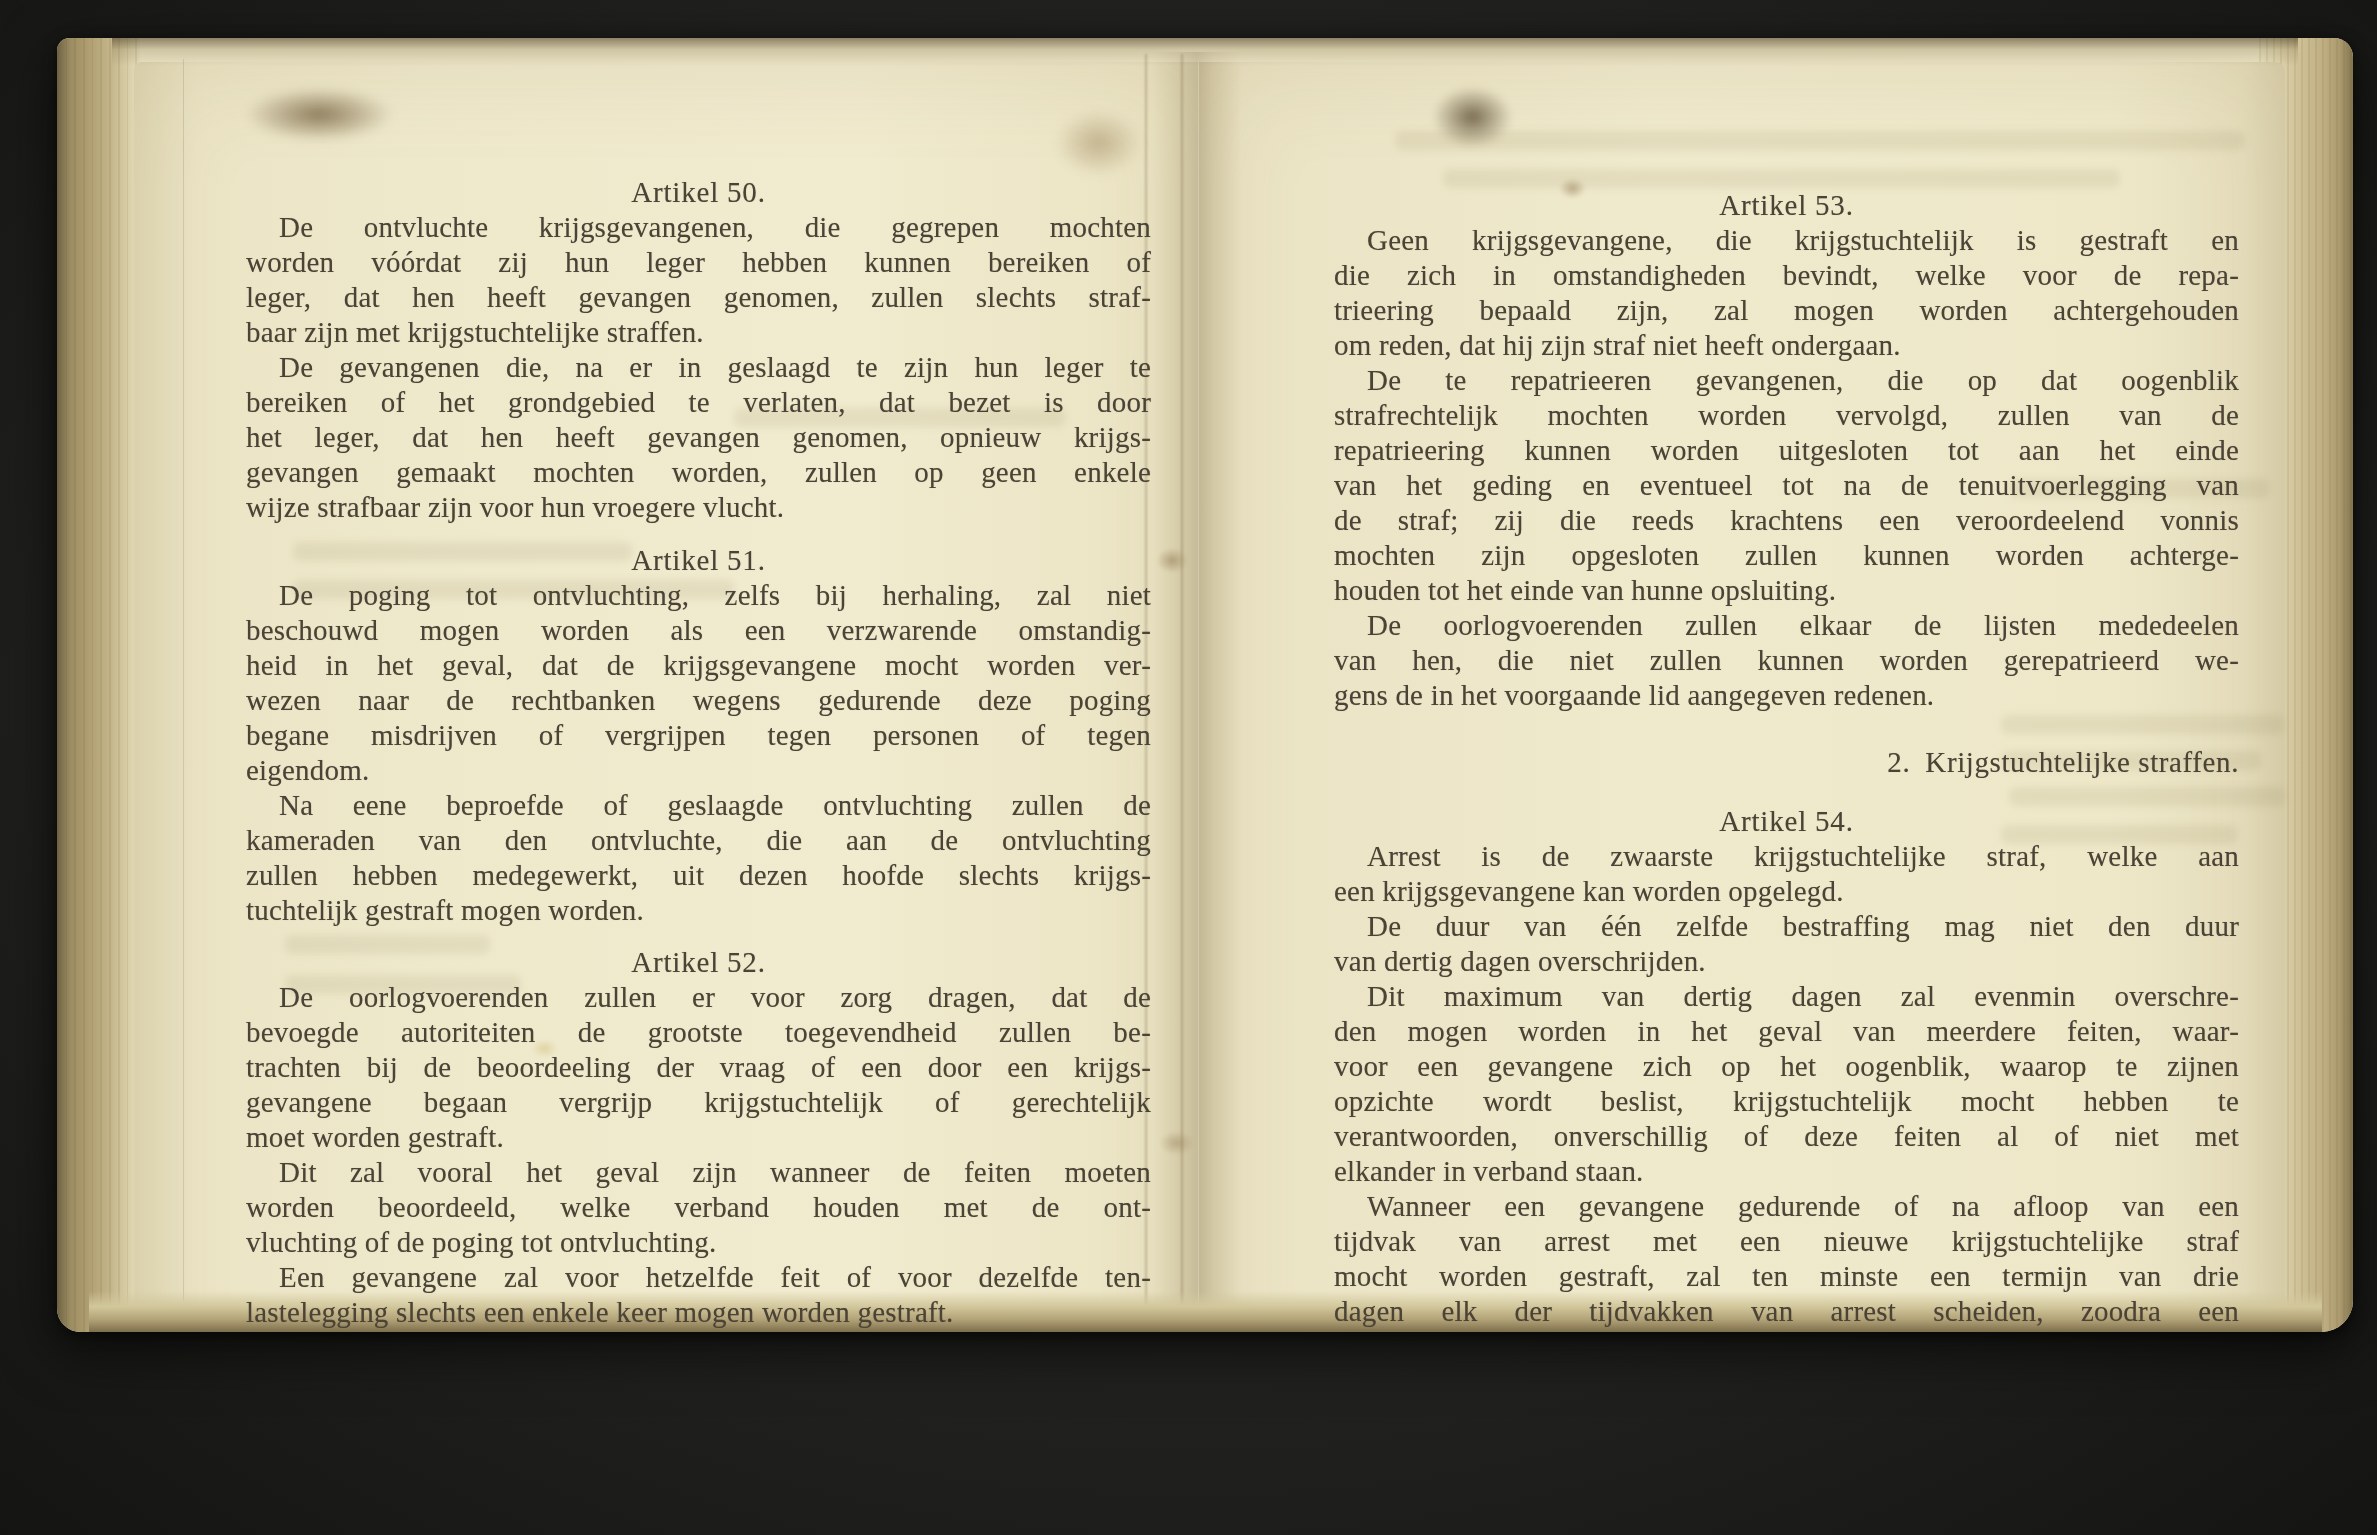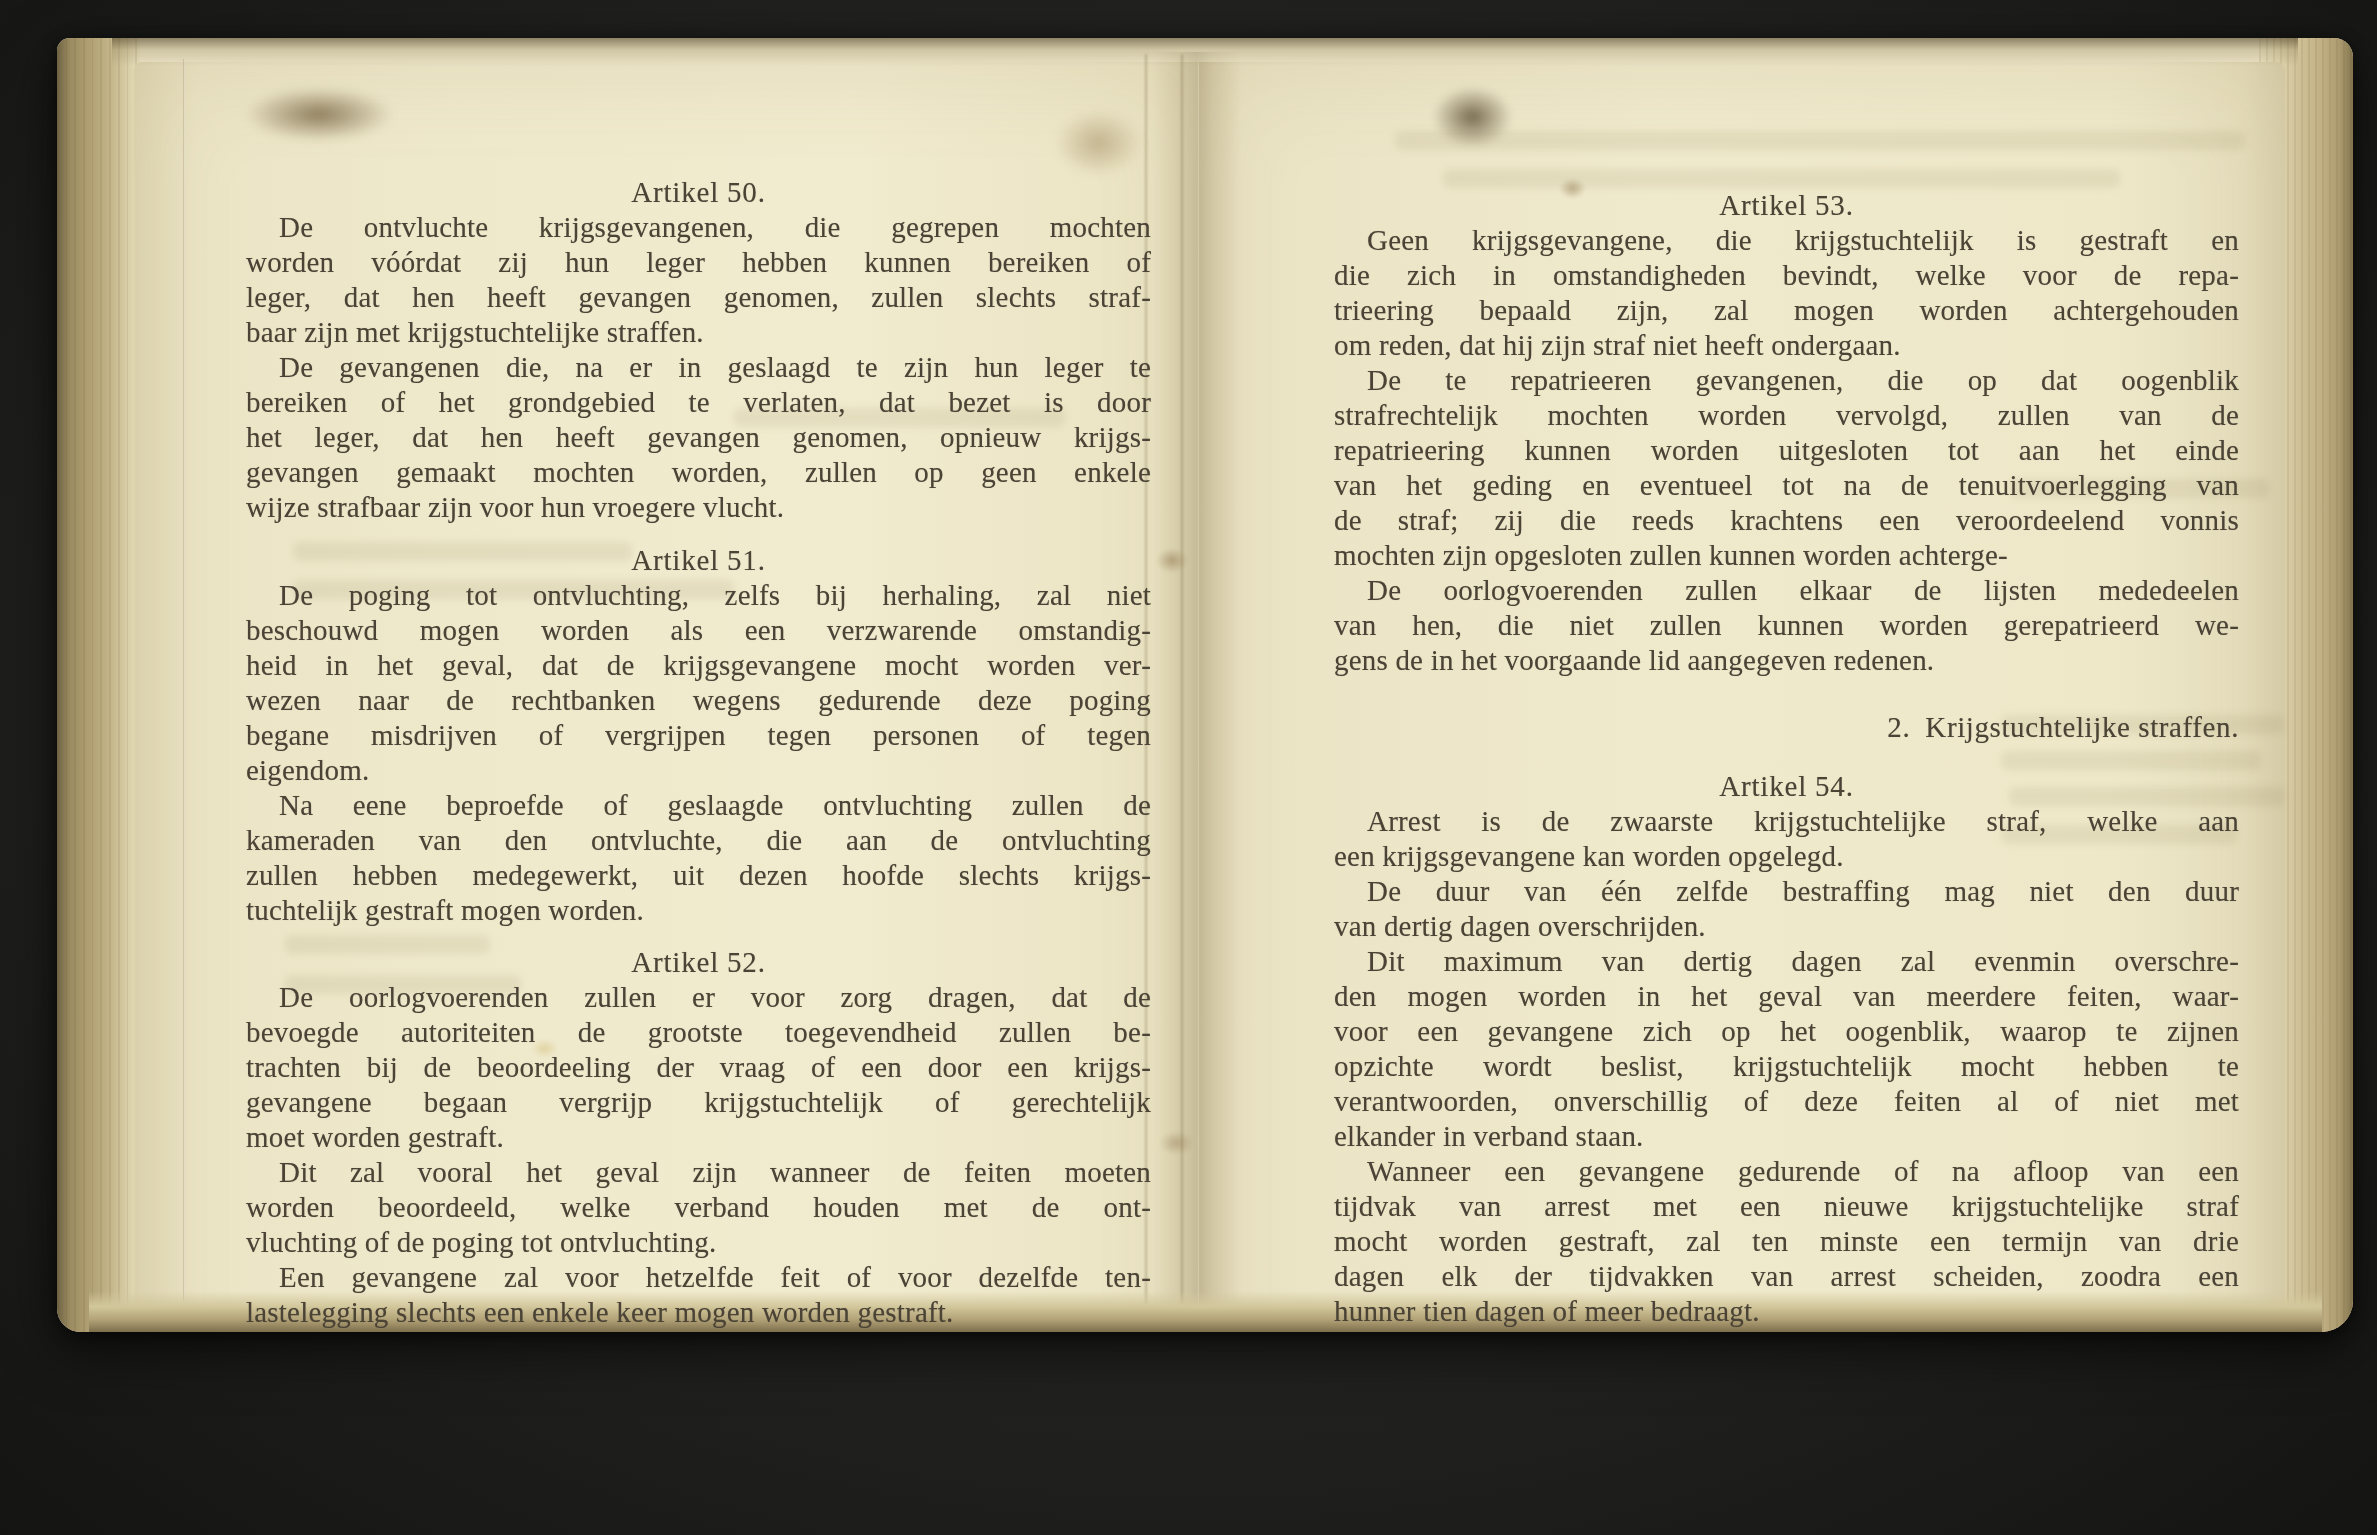--- a/index.html
+++ b/index.html
@@ -208,20 +208,21 @@
           <span class="tline">trieering bepaald zijn, zal mogen worden achtergehouden</span>
           <span class="tline">om reden, dat hij zijn straf niet heeft ondergaan.</span>
         </div>
       <div class="para">
           <span class="tline">De te repatrieeren gevangenen, die op dat oogenblik</span>
           <span class="tline">strafrechtelijk mochten worden vervolgd, zullen van de</span>
           <span class="tline">repatrieering kunnen worden uitgesloten tot aan het einde</span>
           <span class="tline">van het geding en eventueel tot na de tenuitvoerlegging van</span>
           <span class="tline">de straf; zij die reeds krachtens een veroordeelend vonnis</span>
           <span class="tline">mochten zijn opgesloten zullen kunnen worden achterge-</span>
+          <span class="tline">houden tot het einde van hunne opsluiting.</span>
         </div>
       <div class="para">
           <span class="tline">De oorlogvoerenden zullen elkaar de lijsten mededeelen</span>
           <span class="tline">van hen, die niet zullen kunnen worden gerepatrieerd we-</span>
           <span class="tline">gens de in het voorgaande lid aangegeven redenen.</span>
         </div>
       <div class="subheading">2. Krijgstuchtelijke straffen.</div>
       <div class="heading">Artikel 54.</div>
       <div class="para">
           <span class="tline">Arrest is de zwaarste krijgstuchtelijke straf, welke aan</span>

